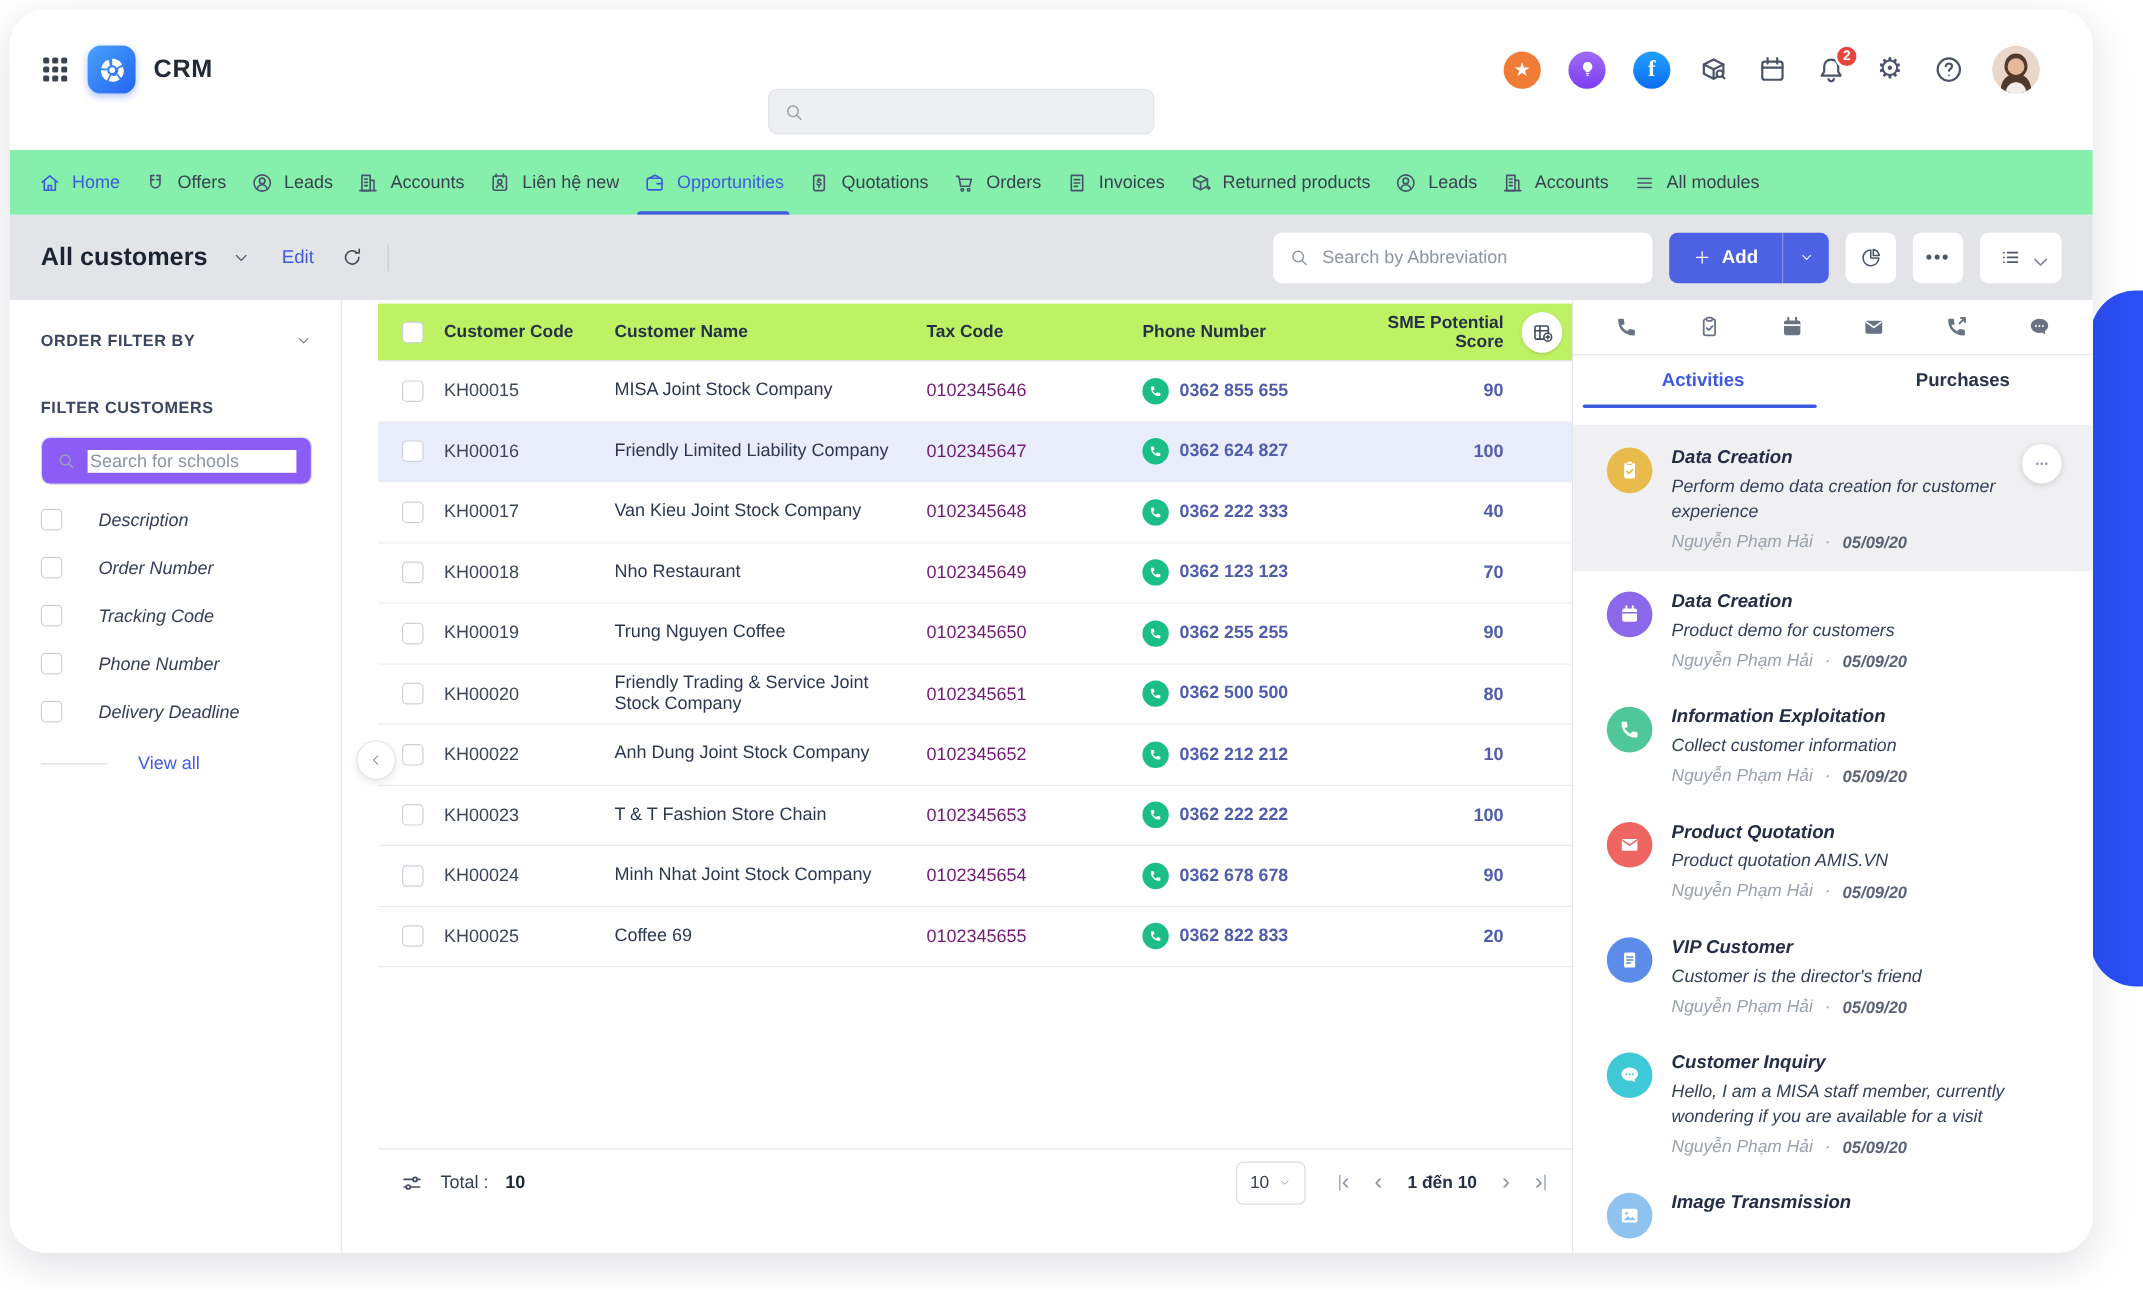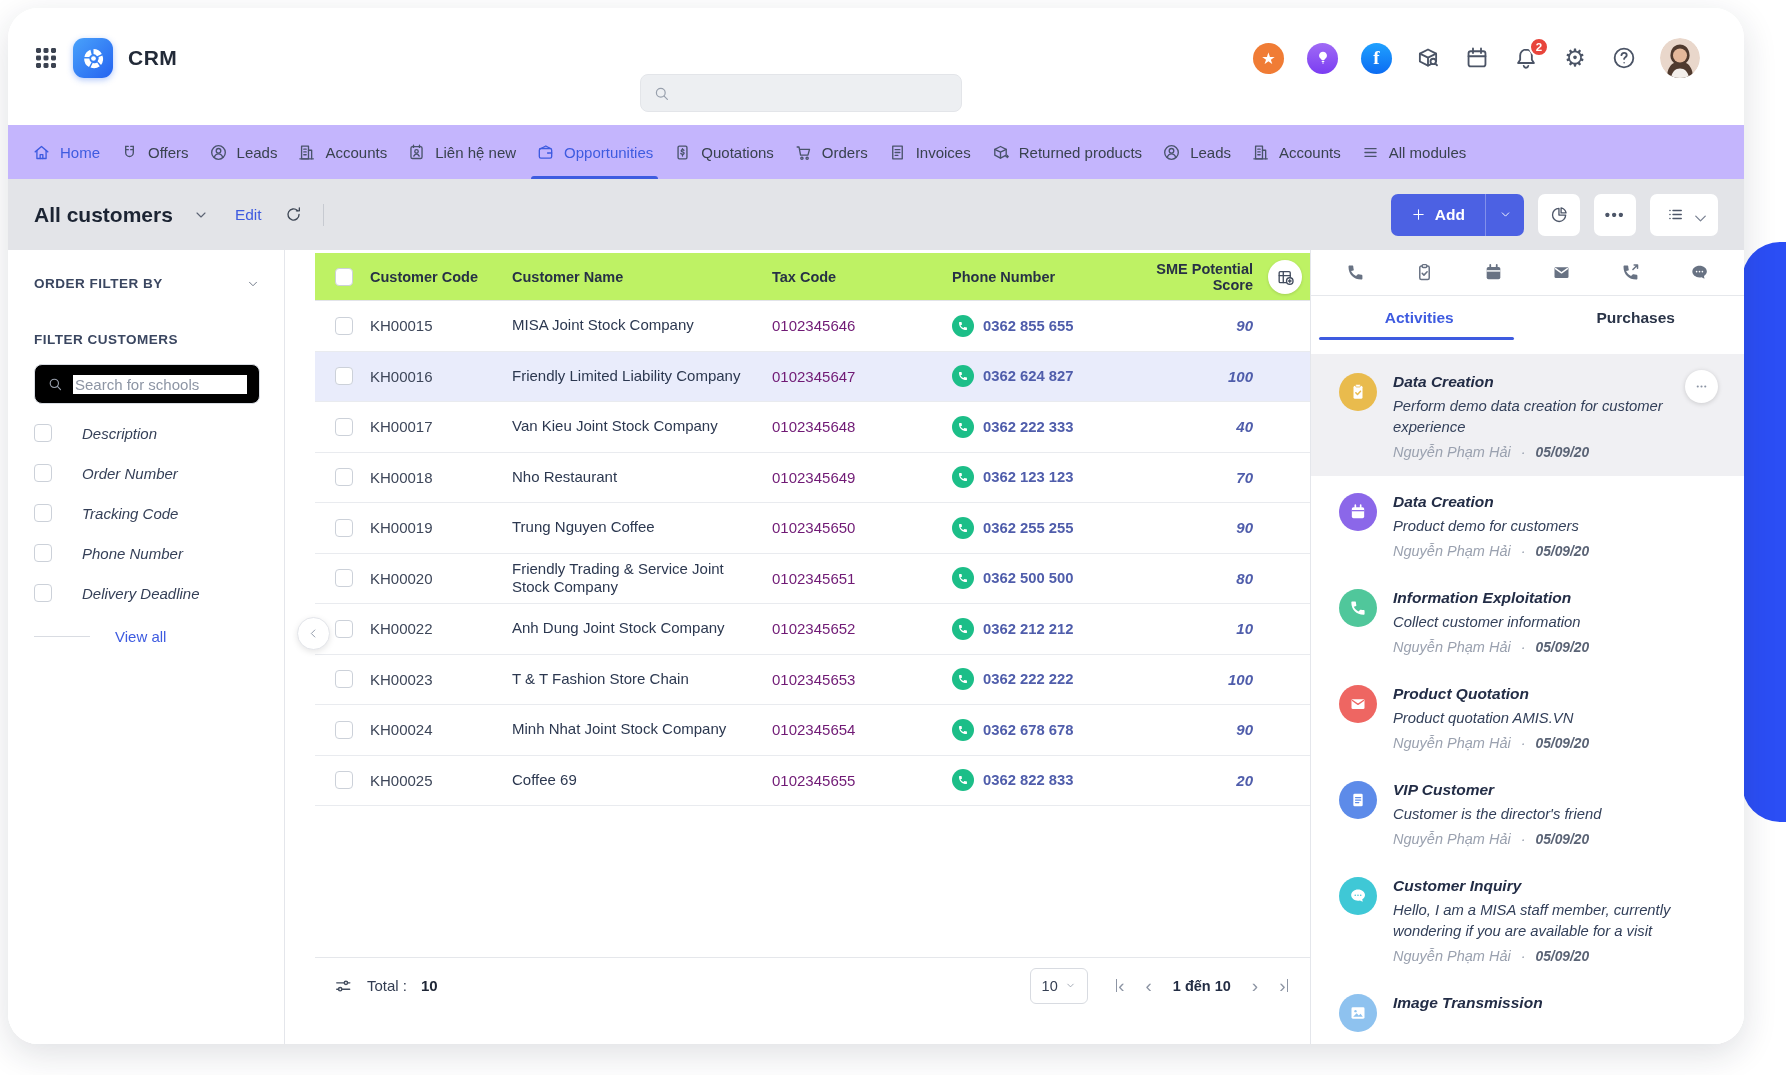--- a/index.html
+++ b/index.html
@@ -30,21 +30,21 @@
   .hic.bulb svg{width:18px;height:18px;}
   .hic.fb{background:linear-gradient(180deg,#1fa1ff,#0c6cf2);font-weight:700;font-size:19px;font-family:"Liberation Serif",serif;}
   .ho{width:26px;height:26px;color:#4b5466;position:relative;cursor:pointer;flex:0 0 auto;}
   .ho svg{width:26px;height:26px;}
   .ho.gear-glyph{font-size:24px;line-height:26px;text-align:center;}
   .badge{position:absolute;top:-8px;right:-10px;min-width:20px;height:20px;border-radius:10px;background:#e8453c;color:#fff;
          font-size:11.5px;font-weight:700;display:flex;align-items:center;justify-content:center;padding:0 4px;border:2px solid #fff;}
   .avatar{width:40px;height:40px;border-radius:50%;overflow:hidden;cursor:pointer;flex:0 0 auto;}
 
   
-  .main-nav{position:absolute;top:117px;left:0;width:100%;height:54px;display:flex;align-items:stretch;padding-left:24px;gap:20px;background:#c4b5fd;}
+  .main-nav{position:absolute;top:117px;left:0;width:100%;height:54px;display:flex;align-items:stretch;padding-left:24px;gap:20px;background:#86efac;}
   .nav-item{position:relative;display:flex;align-items:center;gap:9px;font-size:15px;font-weight:500;color:#39424f;cursor:pointer;white-space:nowrap;}
   .nav-item .n-icon{width:19px;height:19px;color:#49536b;}
   .nav-item.highlighted,.nav-item.active{color:#3e5be0;}
   .nav-item.highlighted .n-icon,.nav-item.active .n-icon{color:#3e5be0;}
   .nav-item.active::after{content:"";position:absolute;left:-5px;right:-5px;bottom:0;height:3.5px;background:#3e5be0;border-radius:3px 3px 0 0;}
 
   
   .toolbar{position:absolute;top:171px;left:0;width:100%;height:71px;background:#e3e4e8;display:flex;align-items:center;padding:0 26px;}
   .tb-title{font-size:21px;font-weight:700;color:#1c2433;}
   .tb-caret{margin-left:20px;width:16px;height:16px;color:#5c6474;cursor:pointer;}
@@ -70,21 +70,21 @@
 
   
   .content{position:absolute;top:242px;left:0;right:0;bottom:0;background:#fff;}
 
   
   .sidebar{position:absolute;left:0;top:0;bottom:0;width:277px;border-right:1px solid #e4e6eb;padding:26px 24px 0 26px;background:#fff;}
   .side-row1{display:flex;justify-content:space-between;align-items:center;cursor:pointer;}
   .side-h{font-size:13.5px;font-weight:700;color:#3a4660;letter-spacing:.5px;}
   .side-row1 .mini-caret{width:14px;height:14px;color:#717a8a;}
   .side-h2{margin-top:41px;}
-  .side-search{margin-top:17px;height:40px;border:1.5px solid #d8dce2;border-radius:8px;display:flex;align-items:center;gap:10px;padding:4px 12px;color:#9aa1ae;background:#000000;}
+  .side-search{margin-top:17px;height:40px;border:1.5px solid #d8dce2;border-radius:8px;display:flex;align-items:center;gap:10px;padding:4px 12px;color:#9aa1ae;background:#8b5cf6;}
   .side-search .s-icon{width:16px;height:16px;}
   .side-search input{border:0;outline:0;flex:1;font:15px "Liberation Sans",sans-serif;color:#333;min-width:0;}
   .filters{margin-top:9px;}
   .filter-row{height:40px;display:flex;align-items:center;gap:30px;cursor:pointer;font-style:italic;}
   .checkbox{width:18px;height:18px;border:1.5px solid #ccd1d9;border-radius:4px;background:#fff;flex:0 0 auto;}
   .filter-label{font-size:15px;color:#343f57;}
   .view-all{margin-top:15px;display:flex;align-items:center;gap:25px;}
   .va-line{width:56px;height:1px;background:#d9dce2;}
   .va-text{color:#3e5be0;font-size:15px;font-weight:500;cursor:pointer;}
   .collapse-handle{position:absolute;left:289px;top:609px;width:33px;height:33px;border-radius:50%;background:#fff;
@@ -107,21 +107,21 @@
          border-bottom:1px solid #e9ebef;font-size:15px;cursor:pointer;background:#fff;}
   .t-row.highlighted{background:#e9ecfb;}
   .t-row .checkbox{margin-left:20px;}
   .c-code{color:#3d4659;padding-left:11px;}
   .c-name{color:#2c3850;padding:0 14px 0 11px;line-height:1.25;}
   .c-tax{color:#701a75;padding-left:11px;}
   .c-phone{display:flex;align-items:center;gap:9px;padding-left:11px;}
   .phone-badge{width:22px;height:22px;border-radius:50%;background:#1cbe88;display:flex;align-items:center;justify-content:center;color:#fff;flex:0 0 auto;}
   .phone-badge svg{width:12px;height:12px;}
   .phone-num{color:#4f5dab;font-weight:700;font-size:14.8px;}
-  .c-score{text-align:right;padding-right:8px;color:#4f5dab;font-weight:700;font-style:italic;}
+  .c-score{text-align:right;padding-right:8px;color:#4f5dab;font-weight:700;}
   .t-footer{position:absolute;top:707px;left:0;right:0;height:56px;border-top:1px solid #e5e7eb;display:flex;align-items:center;padding:0 22px 0 18px;background:#fff;}
   .total-wrap{display:flex;align-items:center;gap:14px;color:#333d52;font-size:15px;}
   .total-wrap .f-icon{width:20px;height:20px;color:#424c5e;}
   .total-num{font-weight:700;color:#1e2636;}
   .pager{margin-left:auto;display:flex;align-items:center;}
   .page-size{width:58px;height:36px;border:1px solid #d8dbe1;border-radius:6px;display:flex;align-items:center;justify-content:center;gap:7px;
              font-size:14.5px;color:#343e52;cursor:pointer;background:#fff;}
   .page-size .mini-caret{width:11px;height:11px;color:#8d95a4;}
   .pg-nav{display:flex;align-items:center;gap:21px;margin-left:28px;color:#8d95a4;}
   .pg-btn{display:flex;align-items:center;gap:1px;font-size:19px;line-height:1;cursor:pointer;color:#8d95a4;}
@@ -402,20 +402,29 @@
         </span>
       <span class="tb-edit">Edit</span>
       <span class="tb-refresh">
           <svg viewBox="0 0 24 24" fill="none" stroke="currentColor" stroke-width="1.7" stroke-linecap="round" stroke-linejoin="round">
             <path d="M19 12a7 7 0 1 1-2.05-4.95"></path>
             <path d="M19.4 3.6v3.8h-3.8"></path>
           </svg>
         </span>
       <span class="tb-sep"></span>
       <div class="tb-right">
+        <div class="tb-search">
+          <span class="s-icon">
+              <svg viewBox="0 0 24 24" fill="none" stroke="currentColor" stroke-width="1.7" stroke-linecap="round" stroke-linejoin="round">
+                <circle cx="11" cy="11" r="6.2"></circle>
+                <path d="M15.7 15.7 20.3 20.3"></path>
+              </svg>
+            </span>
+          <input placeholder="Search by Abbreviation" style="">
+        </div>
         <div class="add-btn">
           <span class="add-main">
             <span class="p-icon">
                 <svg viewBox="0 0 24 24" fill="none" stroke="currentColor" stroke-width="1.7" stroke-linecap="round" stroke-linejoin="round">
                   <path d="M12 4.5v15M4.5 12h15"></path>
                 </svg>
               </span>
             <span>Add</span>
           </span>
           <span class="add-div"></span>

